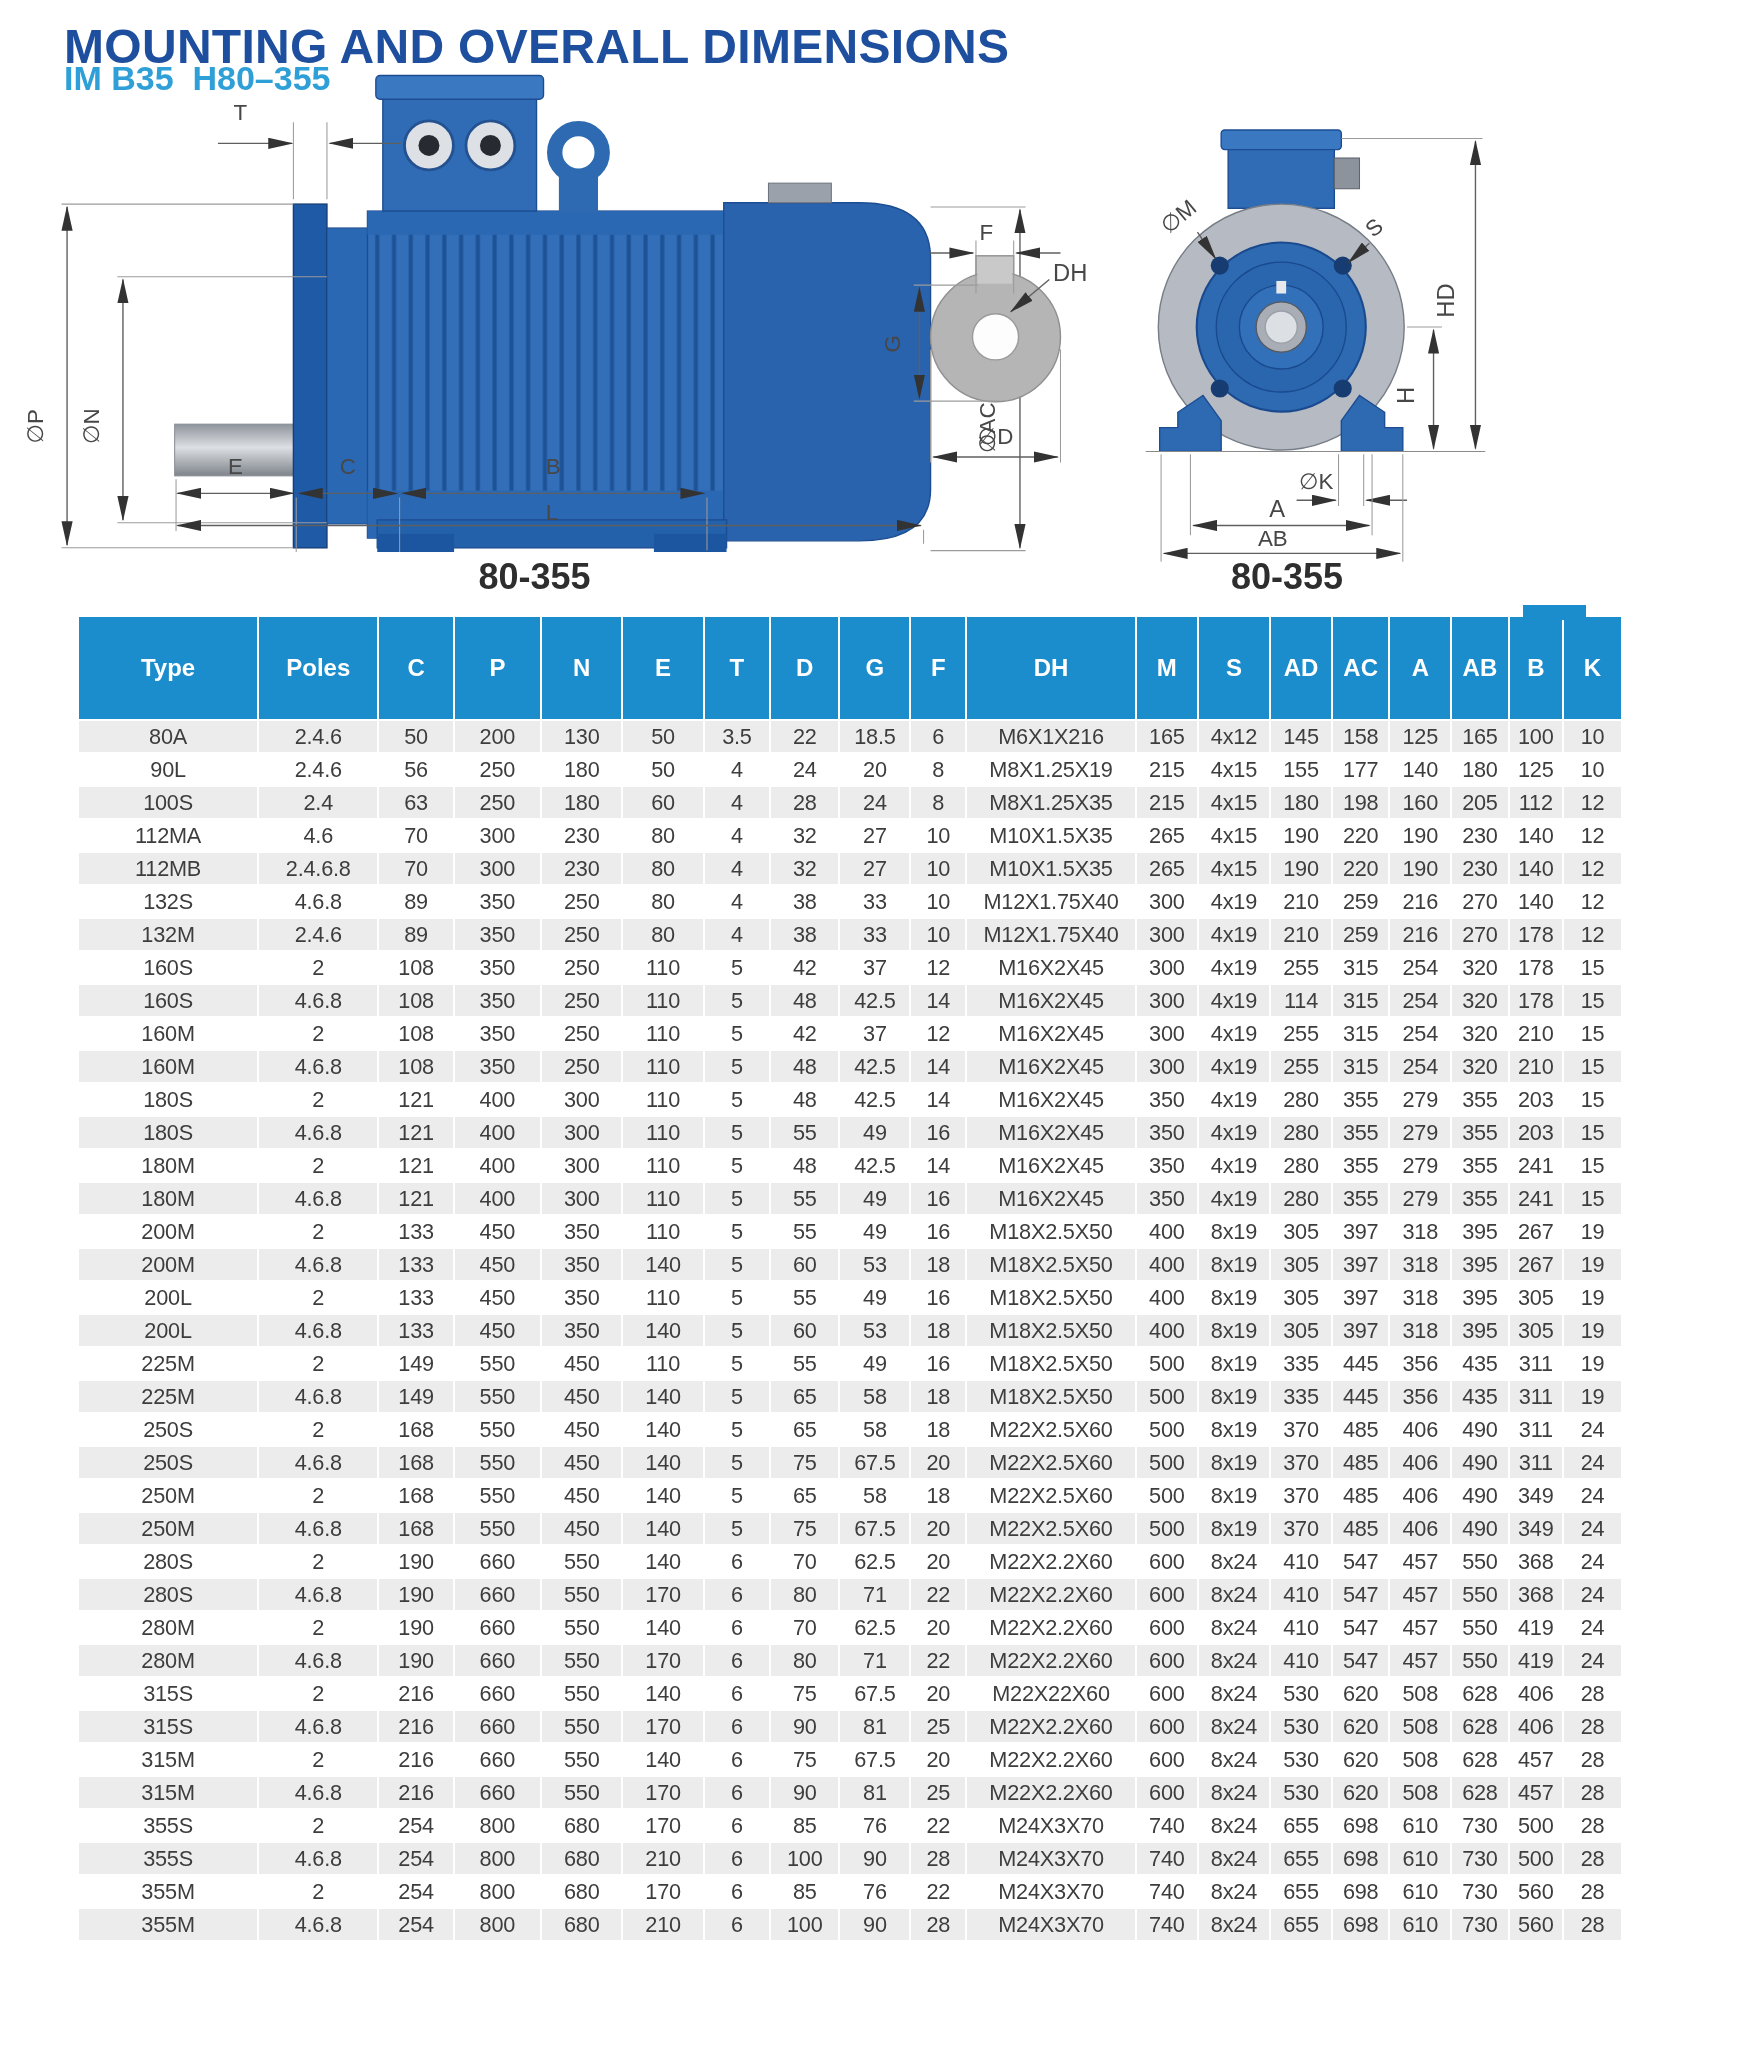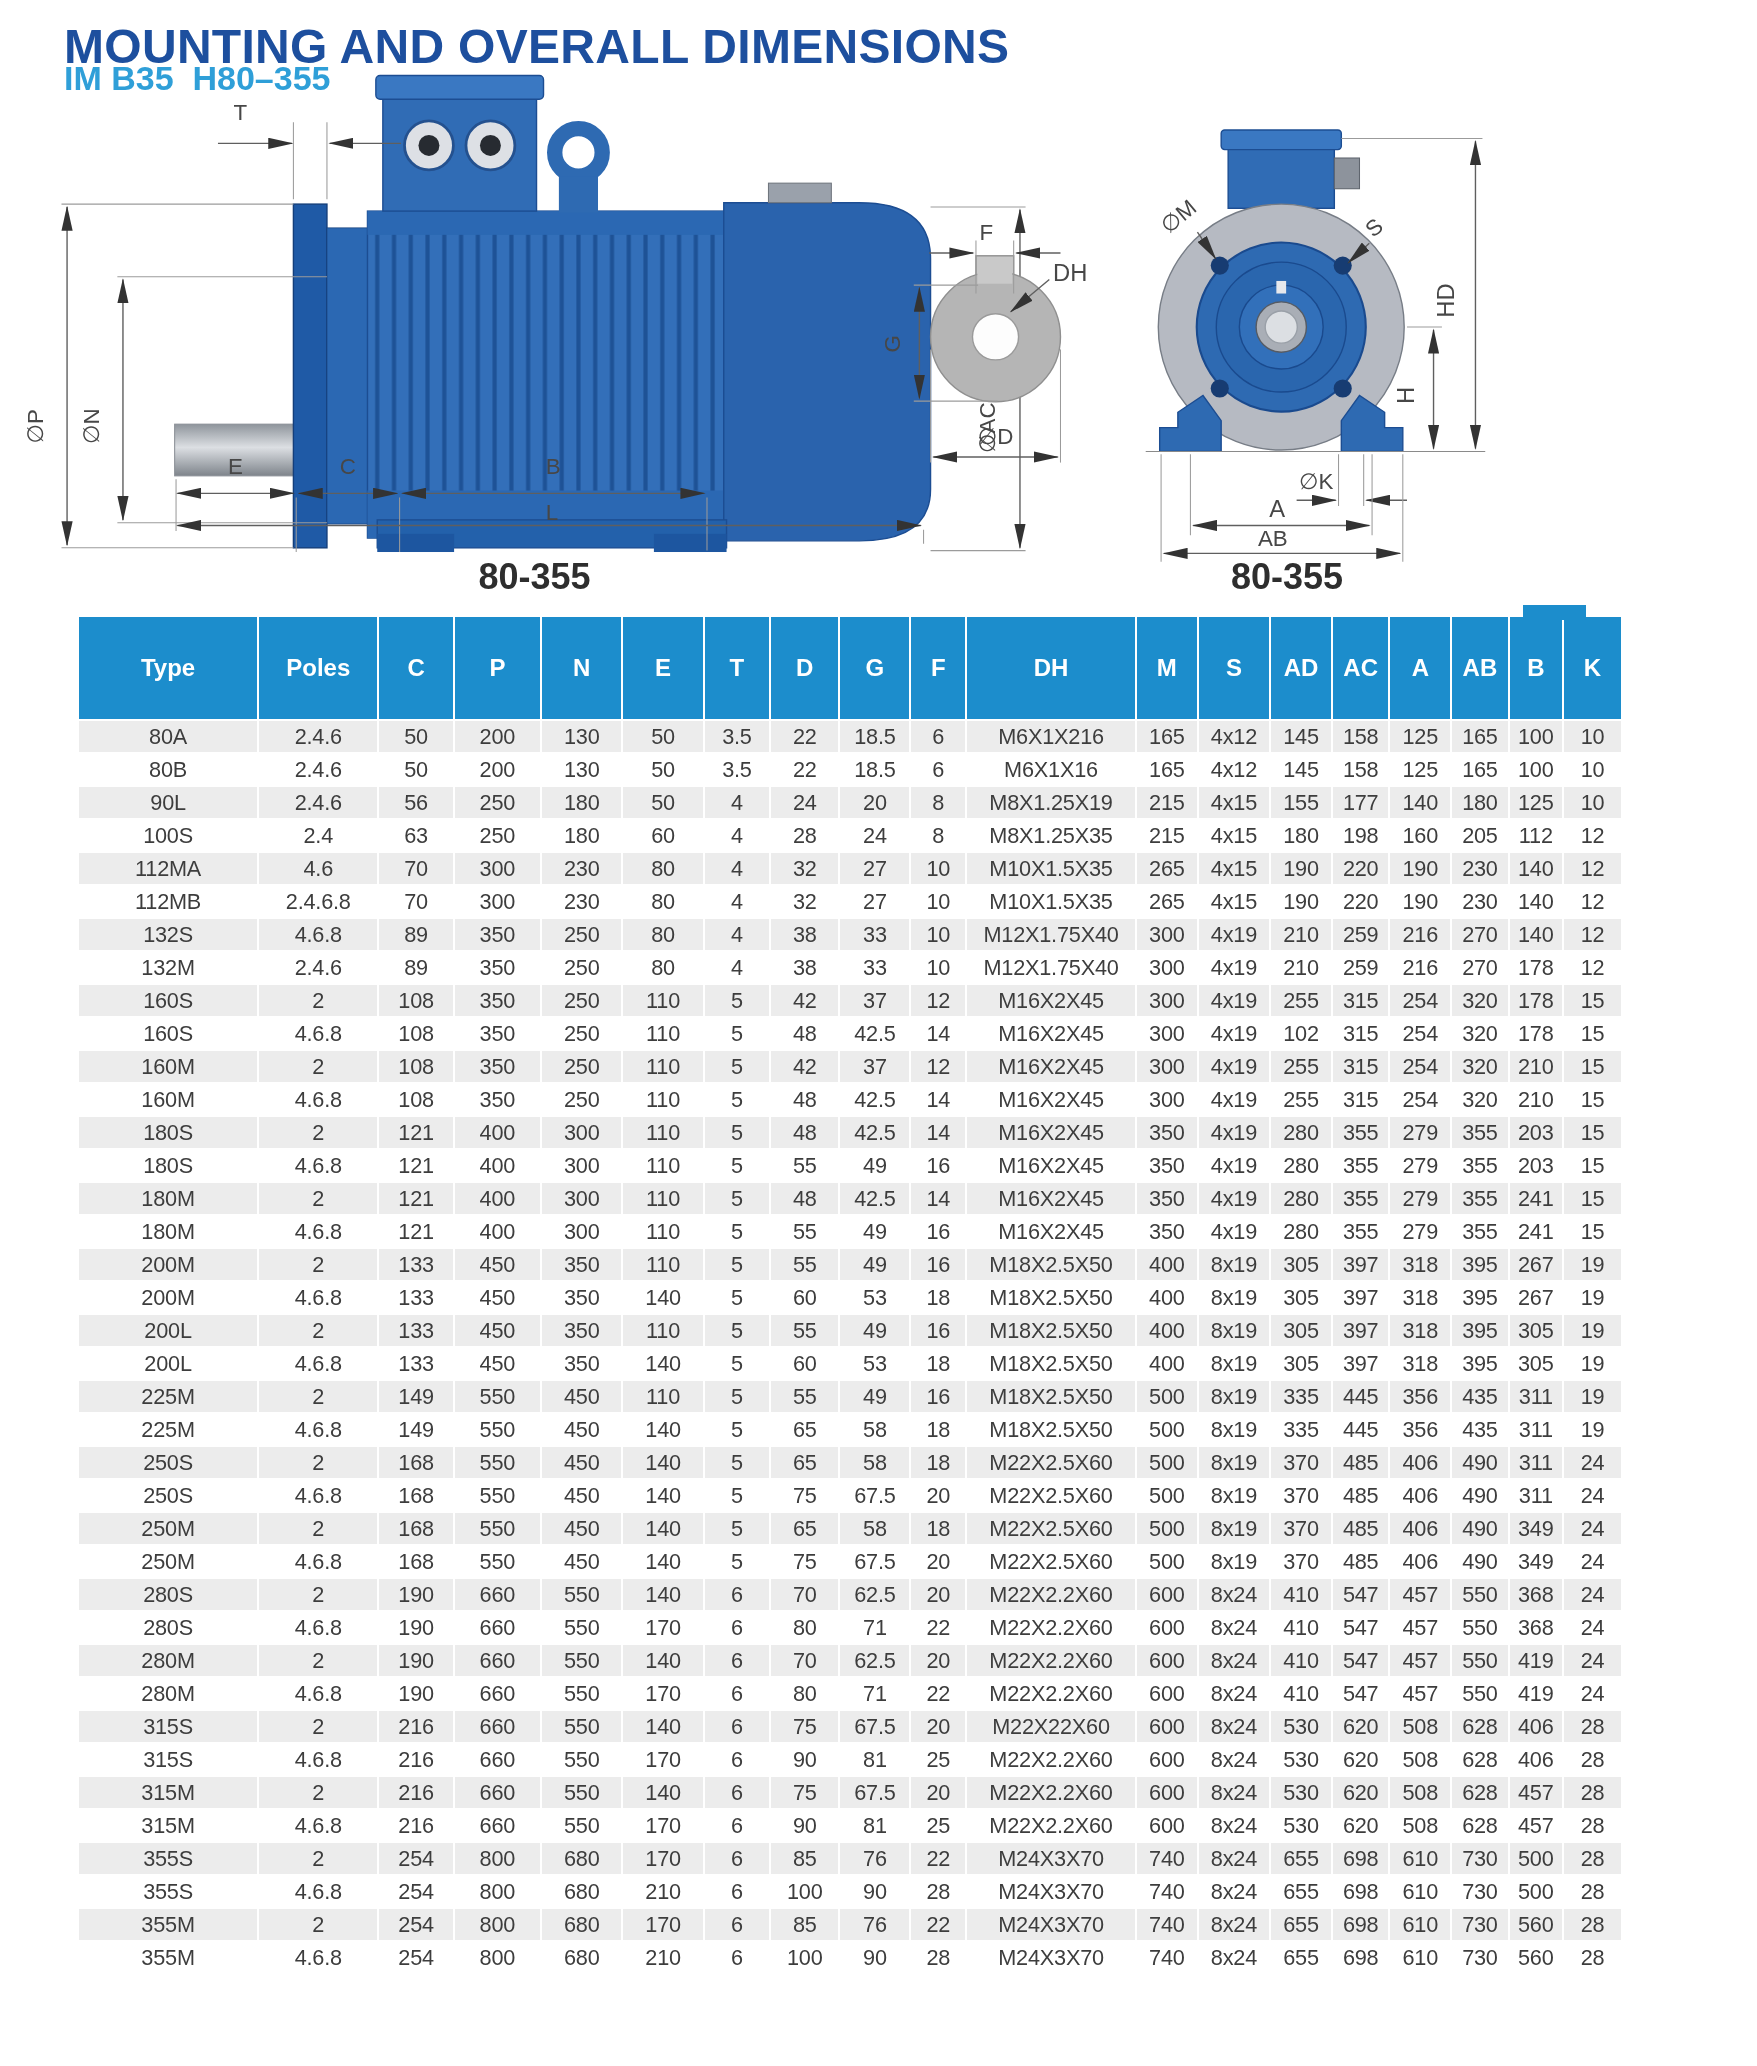--- a/index.html
+++ b/index.html
@@ -273,41 +273,20 @@
           <td>165</td>
           <td>4x12</td>
           <td>145</td>
           <td>158</td>
           <td>125</td>
           <td>165</td>
           <td>100</td>
           <td>10</td>
         </tr>
         <tr>
-          <td>80B</td>
-          <td>2.4.6</td>
-          <td>50</td>
-          <td>200</td>
-          <td>130</td>
-          <td>50</td>
-          <td>3.5</td>
-          <td>22</td>
-          <td>18.5</td>
-          <td>6</td>
-          <td>M6X1X16</td>
-          <td>165</td>
-          <td>4x12</td>
-          <td>145</td>
-          <td>158</td>
-          <td>125</td>
-          <td>165</td>
-          <td>100</td>
-          <td>10</td>
-        </tr>
-        <tr>
           <td>90L</td>
           <td>2.4.6</td>
           <td>56</td>
           <td>250</td>
           <td>180</td>
           <td>50</td>
           <td>4</td>
           <td>24</td>
           <td>20</td>
           <td>8</td>
@@ -454,21 +433,21 @@
           <td>350</td>
           <td>250</td>
           <td>110</td>
           <td>5</td>
           <td>48</td>
           <td>42.5</td>
           <td>14</td>
           <td>M16X2X45</td>
           <td>300</td>
           <td>4x19</td>
-          <td>102</td>
+          <td>114</td>
           <td>315</td>
           <td>254</td>
           <td>320</td>
           <td>178</td>
           <td>15</td>
         </tr>
         <tr>
           <td>160M</td>
           <td>2</td>
           <td>108</td>

